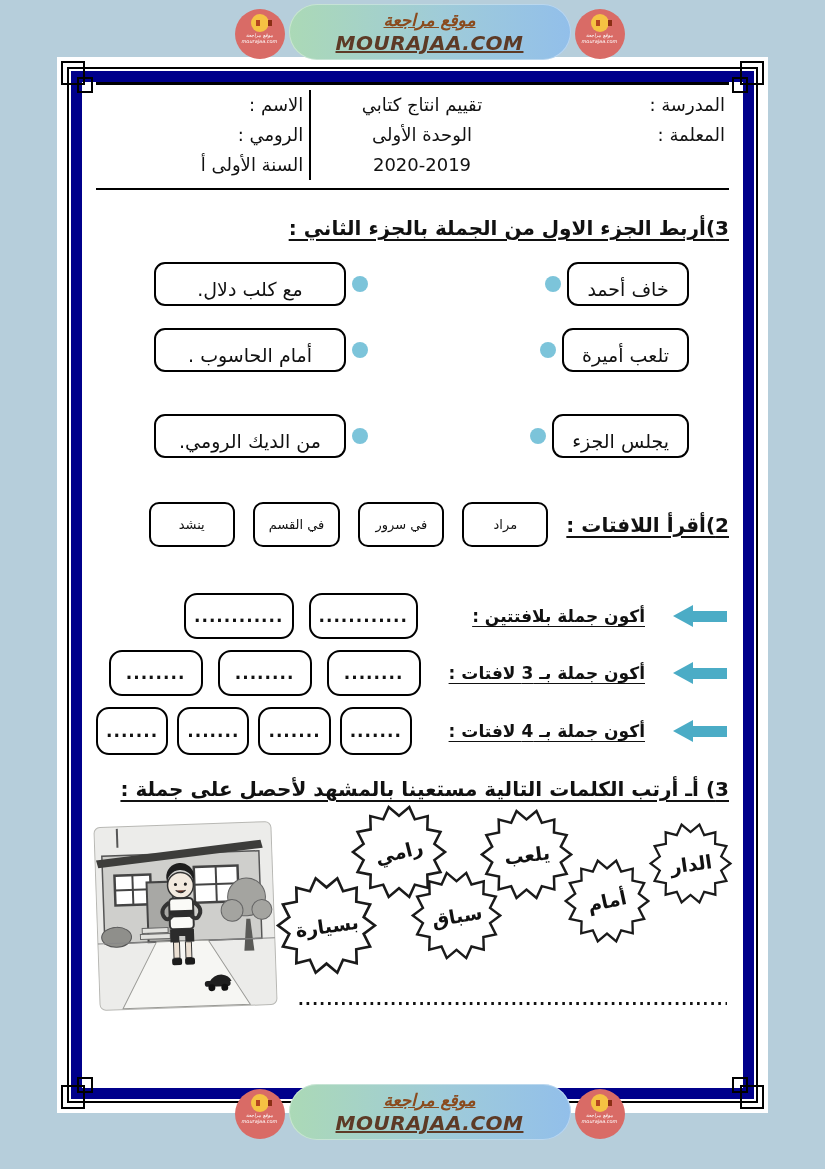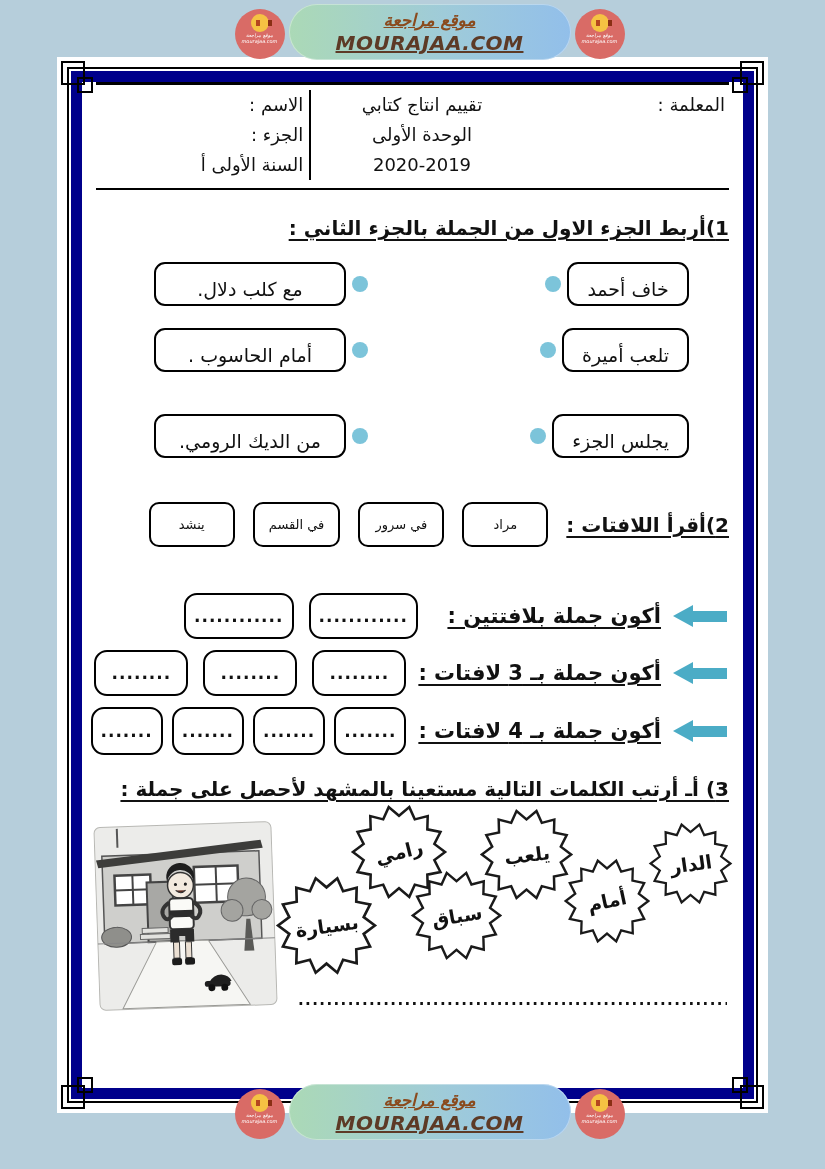--- a/index.html
+++ b/index.html
@@ -72,21 +72,21 @@
           display:flex; align-items:center; justify-content:center; font-size:13px; padding:2px 14px; }
 
   
   .task-row { display:flex; align-items:center; margin-top:11px; }
   .task-row.first { margin-top:46px; }
   .arrow { width:56px; height:24px; position:relative; flex-shrink:0; }
   .arrow::before { content:''; position:absolute; left:0; top:1px;
                    border-top:11px solid transparent; border-bottom:11px solid transparent;
                    border-right:20px solid #4bacc6; }
   .arrow::after { content:''; position:absolute; left:18px; top:7px; width:36px; height:11px; background:#4bacc6; }
-  .task-label { font-size:21px; font-weight:bold; text-decoration:underline; text-underline-offset:4px; margin:0 12px; white-space:nowrap; }
+  .task-label { font-size:17px; font-weight:bold; text-decoration:underline; text-underline-offset:4px; margin:0 28px; white-space:nowrap; }
   .task-boxes { display:flex; gap:15px; margin-inline-start:auto; }
   .tbox { border:2px solid #000; border-radius:13px; height:46px; min-width:94px;
           display:flex; align-items:center; justify-content:center; font-size:17px; font-weight:bold; letter-spacing:1px; padding:0 8px; }
   .task-boxes.four { gap:9px; }
   .task-boxes.four .tbox { min-width:72px; height:48px; }
   .task-boxes.three { margin-left:34px; }
   .task-boxes.two   { margin-left:88px; }
 
   
   .scene-area { position:relative; height:218px; margin-top:6px; }
@@ -126,35 +126,36 @@
   <div class="frame-navy"></div>
   <div class="corner c-tl"></div>
   <div class="corner c-tr"></div>
   <div class="corner c-bl"></div>
   <div class="corner c-br"></div>
 
   <div class="content">
 
     <div class="hdr">
       <div class="col col-school">
+        <div>المدرسة :</div>
         <div>المعلمة :</div>
       </div>
       <div class="col col-title">
         <div>تقييم انتاج كتابي</div>
         <div>الوحدة الأولى</div>
         <div>2020-2019</div>
       </div>
       <div class="col col-name">
         <div>الاسم :</div>
-        <div>الجزء :</div>
+        <div>الرومي :</div>
         <div>السنة الأولى أ</div>
       </div>
     </div>
 
-    <div class="ex-title">1)أربط الجزء الاول من الجملة بالجزء الثاني :</div>
+    <div class="ex-title">3)أربط الجزء الاول من الجملة بالجزء الثاني :</div>
 
     <div class="match-row">
       <div class="mbox start">
         <span>خاف أحمد</span>
         <span class="dot"></span>
       </div>
       <div class="mbox end">
         <span>مع كلب دلال.</span>
         <span class="dot"></span>
       </div>

